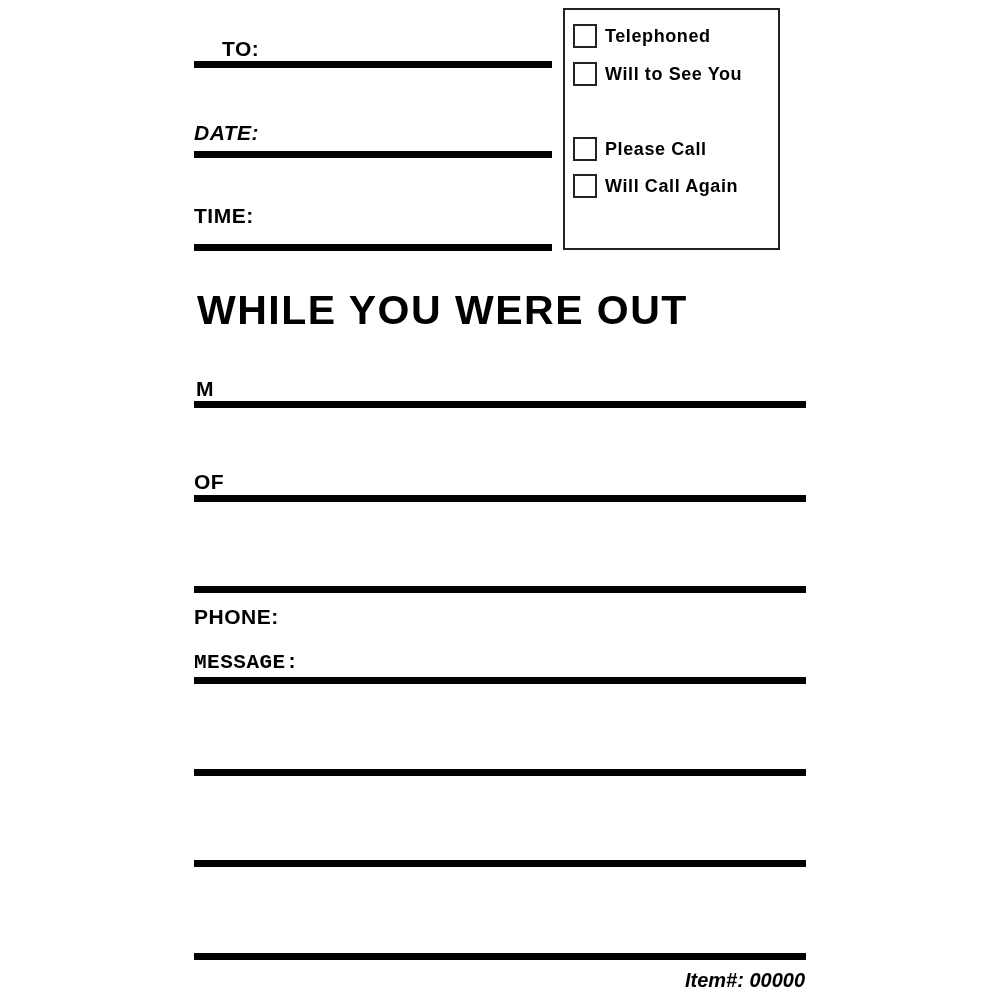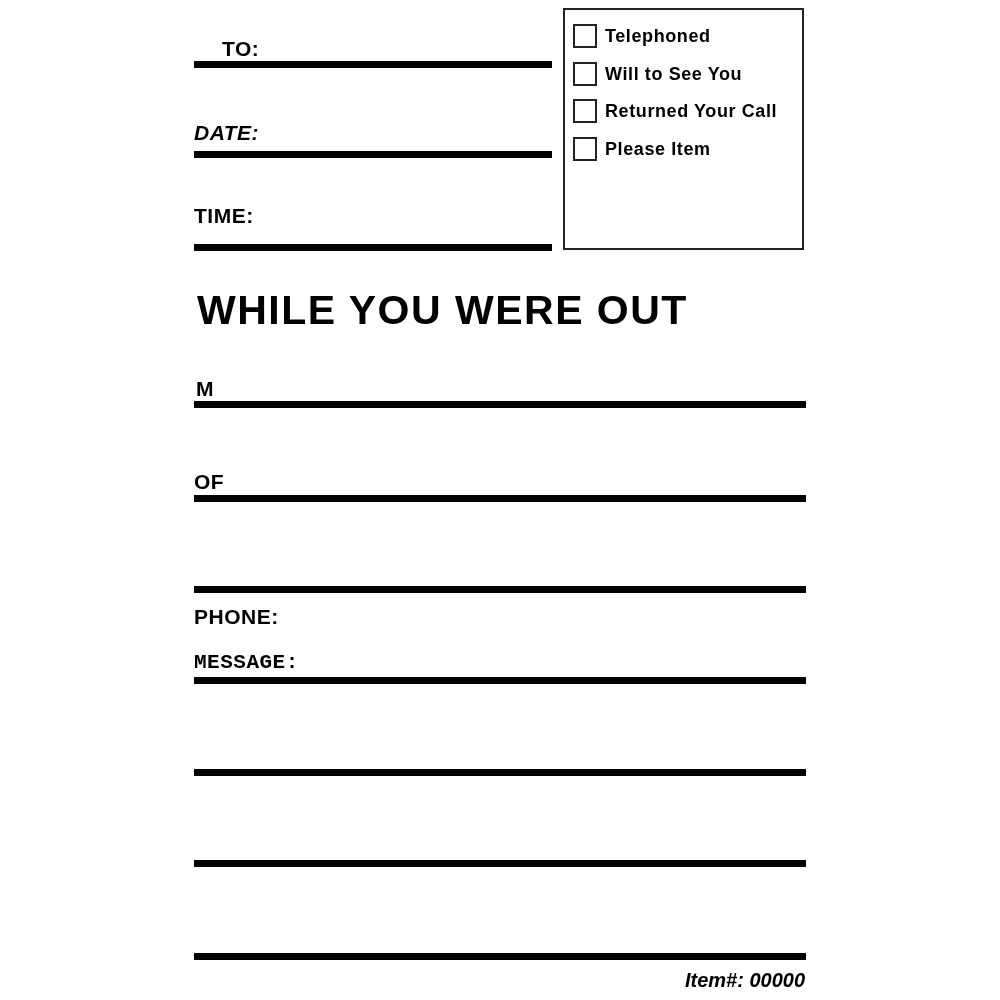--- a/index.html
+++ b/index.html
@@ -1,20 +1,20 @@
 <!DOCTYPE html>
 <html><head>
   <meta charset="utf-8">
   <style>
     html, body { margin: 0; padding: 0; background: #ffffff; }
     body { width: 1000px; height: 1000px; position: relative; overflow: hidden;
            font-family: "Liberation Sans", "DejaVu Sans", sans-serif; color: #000; }
     .label { position: absolute; font-weight: bold; font-size: 21px; letter-spacing: 0.5px; line-height: 1; }
     .rule { position: absolute; height: 7px; background: #000; }
-    .checkbox-panel { position: absolute; left: 563px; top: 8px; width: 241px; height: 242px;
+    .checkbox-panel { position: absolute; left: 563px; top: 8px; width: 217px; height: 242px;
                       border: 2px solid #222; box-sizing: border-box; }
     .cb-row { position: absolute; left: 8px; height: 28px; display: flex; align-items: center; }
     .cb-box { width: 24px; height: 24px; border: 2px solid #222; box-sizing: border-box; background: #fff; cursor: pointer; }
     .cb-label { margin-left: 8px; font-weight: bold; font-size: 18px; letter-spacing: 0.6px; white-space: nowrap; }
     .title { position: absolute; left: 197px; top: 290px; font-weight: bold; font-size: 41px;
              letter-spacing: 1.5px; line-height: 1; white-space: nowrap; }
     .item { position: absolute; right: 195px; top: 969px; font-weight: bold; font-size: 20px; font-style: italic; }
   </style>
 </head>
 <body>
@@ -30,27 +30,27 @@
 
 <div class="checkbox-panel">
   <div class="cb-row" style="top:12px;">
     <div class="cb-box"></div>
     <span class="cb-label">Telephoned</span>
   </div>
   <div class="cb-row" style="top:50px;">
     <div class="cb-box"></div>
     <span class="cb-label">Will to See You</span>
   </div>
-  <div class="cb-row" style="top:87px;">
-    <div class="cb-box"></div>
-    <span class="cb-label">Returned Your Call</span>
-  </div>
   <div class="cb-row" style="top:125px;">
     <div class="cb-box"></div>
-    <span class="cb-label">Please Item</span>
+    <span class="cb-label">Please Call</span>
+  </div>
+  <div class="cb-row" style="top:162px;">
+    <div class="cb-box"></div>
+    <span class="cb-label">Will Call Again</span>
   </div>
 </div>
 
 <div class="title">WHILE YOU WERE OUT</div>
 
 <div class="label" style="left:196px;top:378px;">M</div>
 <div class="rule" style="left:194px;top:401px;width:612px;"></div>
 
 <div class="label" style="left:194px;top:471px;">OF</div>
 <div class="rule" style="left:194px;top:495px;width:612px;"></div>

